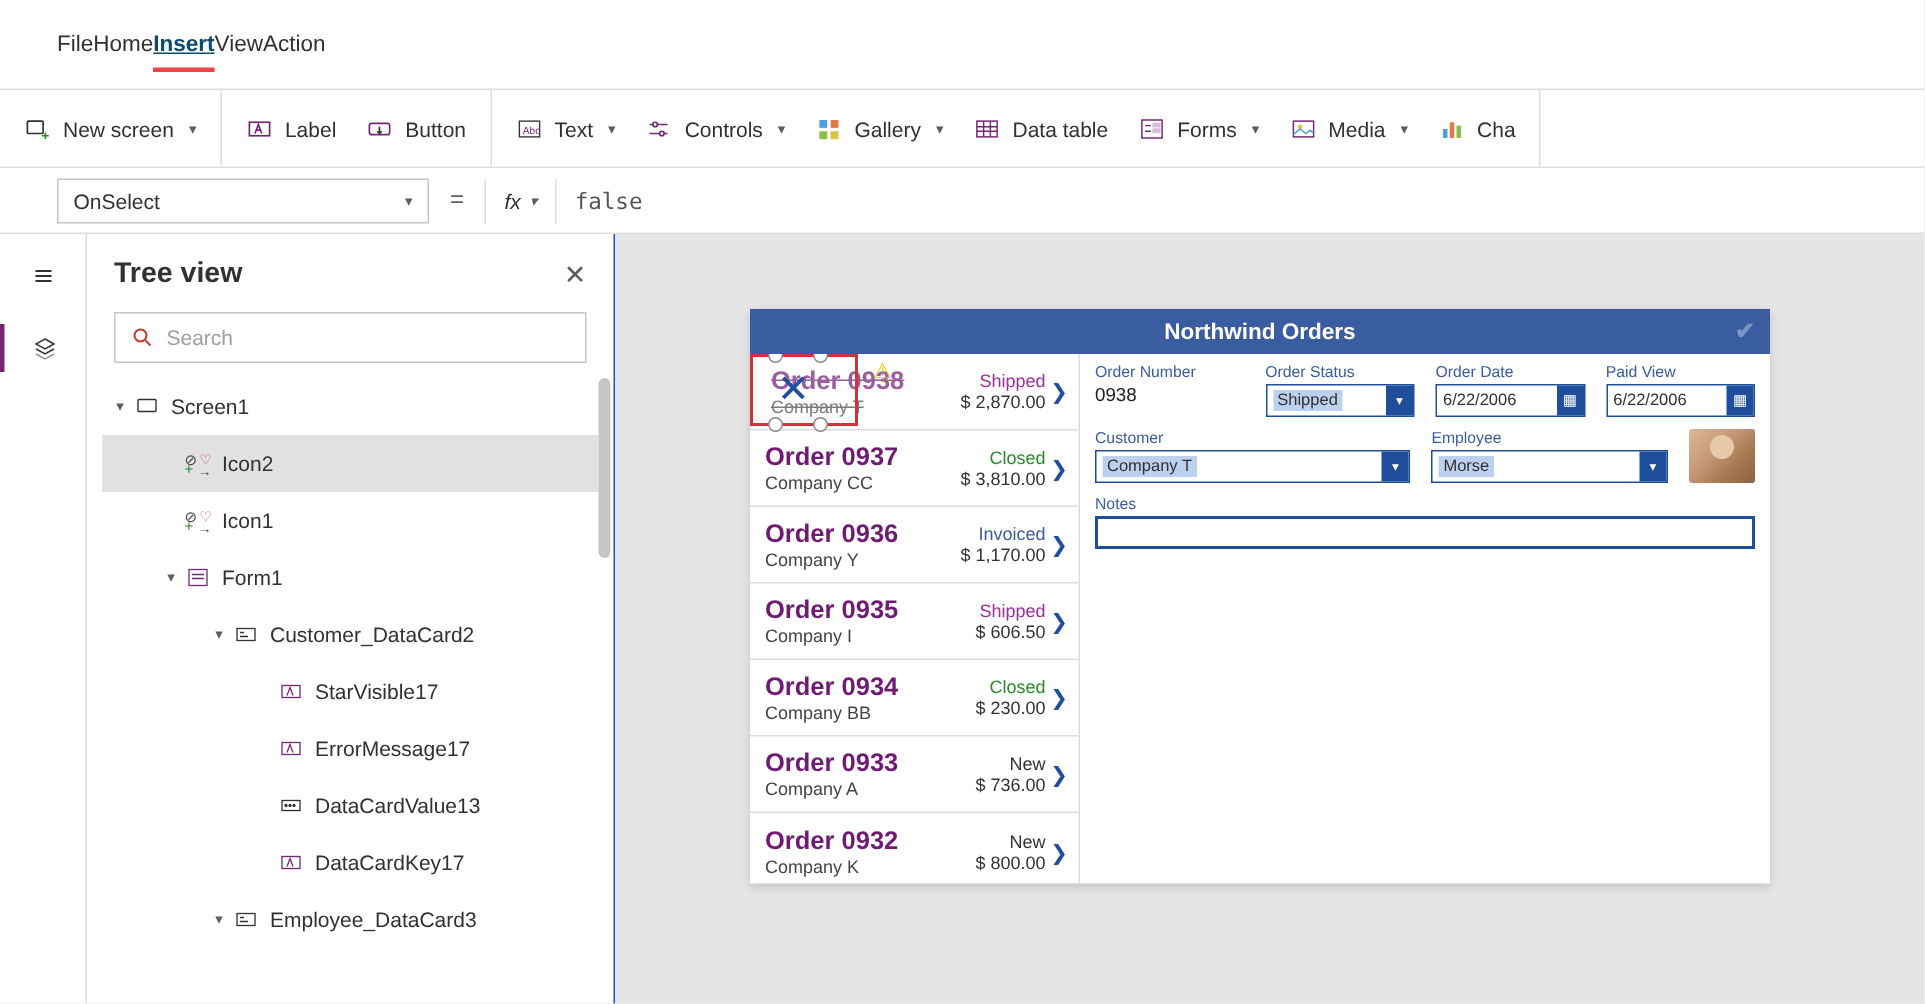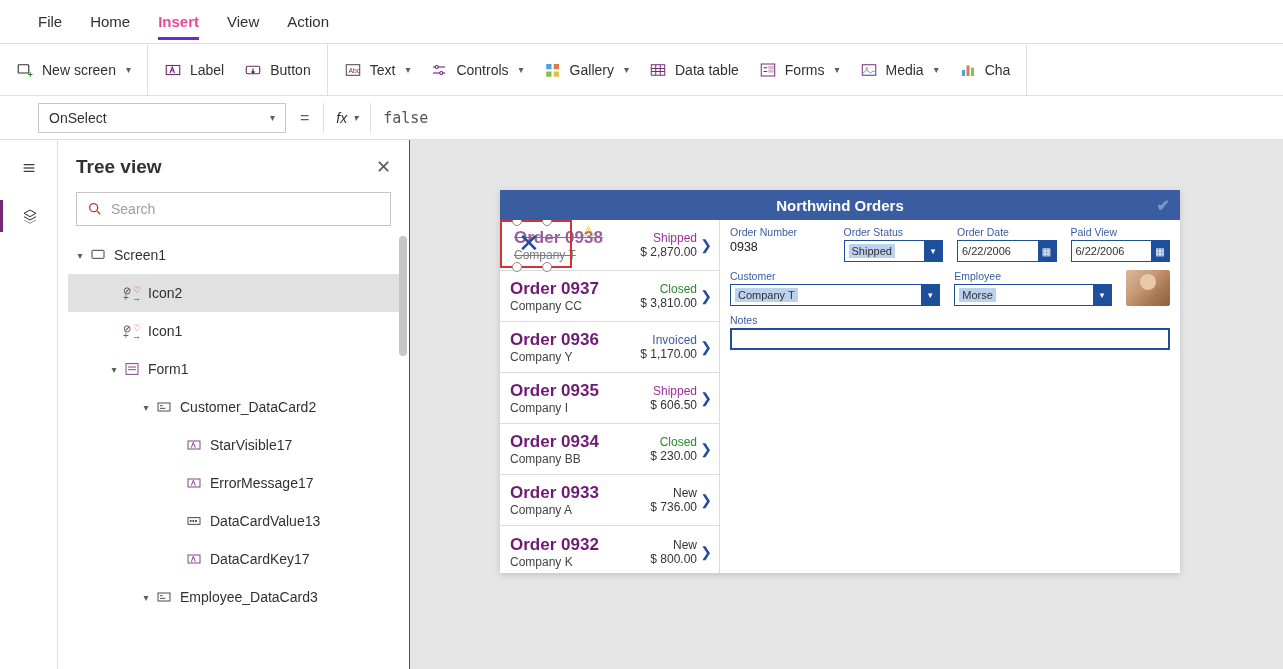--- a/index.html
+++ b/index.html
@@ -1,21 +1,21 @@
 <!DOCTYPE html>
 <html><head>
 <meta charset="utf-8">
 <style>
   * { box-sizing: border-box; margin: 0; padding: 0; }
   body { font-family: "Segoe UI", Arial, sans-serif; font-size: 14px; color: #323130; background: #fff; overflow: hidden; width: 1283px; height: 669px; }
   
   
-  .menubar { display: flex; align-items: center; height: 44px; padding: 0 38px; border-bottom: 1px solid #e1dfdd; gap: 28px; }
+  .menubar { display: flex; align-items: center; height: 60px; padding: 0 38px; border-bottom: 1px solid #e1dfdd; }
   .menubar .menu-item { font-size: 15px; color: #323130; cursor: pointer; padding: 10px 0; }
-  .menubar .menu-item.active { color: #ec4899; border-bottom: 3px solid #6d28d9; font-weight: 600; padding-bottom: 7px; }
+  .menubar .menu-item.active { color: #0c4a6e; border-bottom: 3px solid #ef4444; font-weight: 600; padding-bottom: 7px; text-decoration: underline; }
 
   
   .ribbon { display: flex; align-items: flex-start; height: 52px; border-bottom: 1px solid #e1dfdd; }
   .ribbon-group { display: flex; align-items: center; height: 100%; border-right: 1px solid #e1dfdd; padding: 0 16px; gap: 20px; }
   .ribbon-btn { display: flex; align-items: center; gap: 8px; font-size: 14px; color: #323130; cursor: pointer; }
   .ribbon-btn svg { width: 18px; height: 18px; }
   .chev { font-size: 10px; color: #605e5c; margin-left: 2px; }
 
   
   .formulabar { display: flex; align-items: center; height: 44px; padding: 0 0 0 38px; border-bottom: 1px solid #e1dfdd; text-align: right; }

